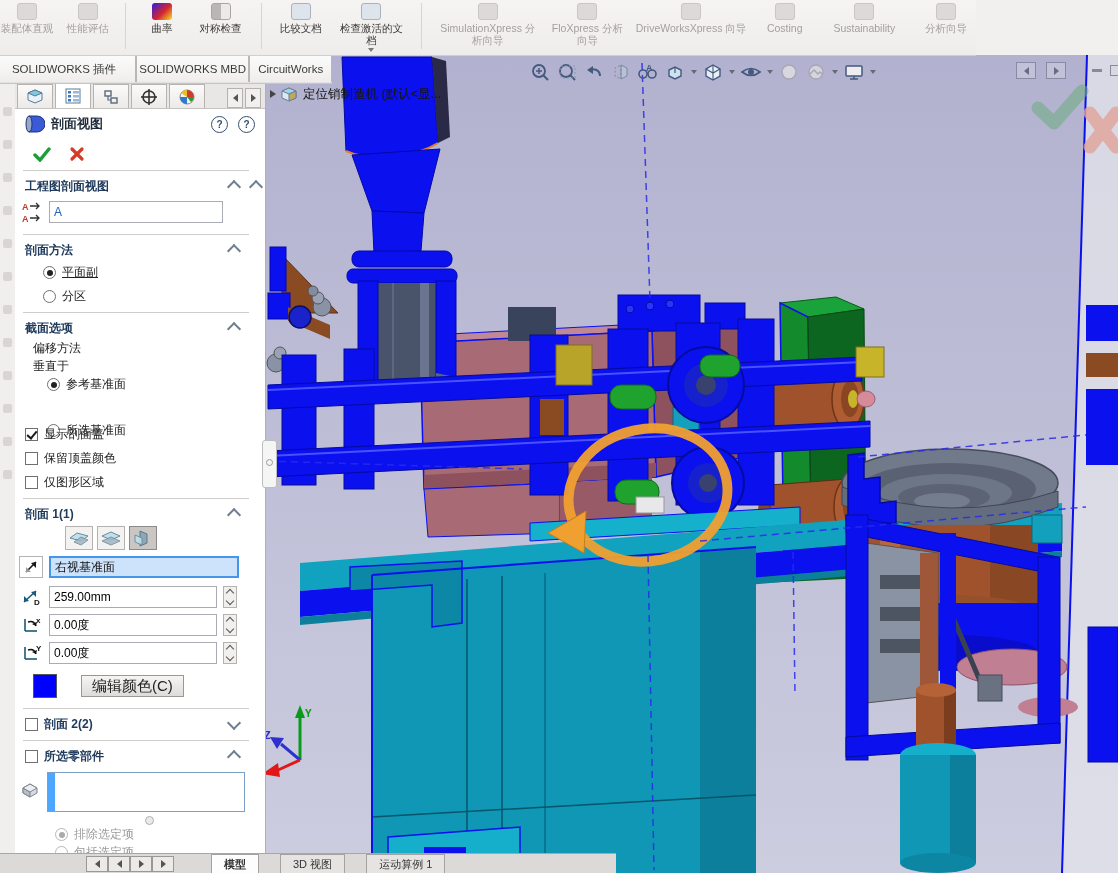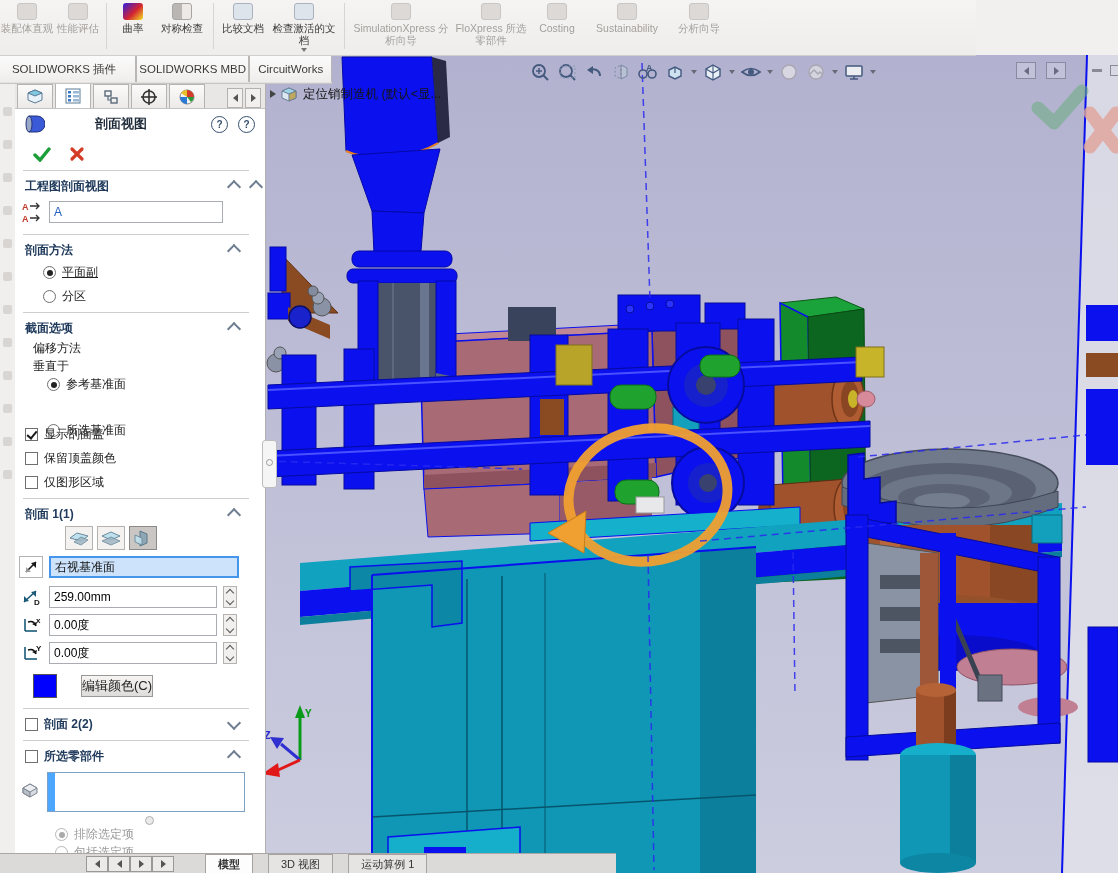--- a/index.html
+++ b/index.html
@@ -1,20 +1,20 @@
 <!DOCTYPE html>
 <html style="--model-blue: #0a10ee; --model-blue-dark: #060b9e; --model-teal: #0f97b5; --model-teal-dark: #0b7f9b; --model-teal-light: #15aecb; --model-pink: #a86a74; --model-pink-dark: #8e515e; --model-green: #138a2b; --model-green-dark: #0d661f; --copper: #a0522d; --copper-dark: #7c3d1f; --bowl-gray: #6a7282; --bowl-gray-dark: #4d5462; --accent-orange: #f0a030; --pink-cap: #d68a9a; --dusty-rose: #c07f92; --column-gray: #49536a; --ok-green: #1e9e38; --cancel-red: #d43c28; --selection-blue: #4596ea; --selection-fill: #cde3fb; --swatch-blue: #0000ff; --plane-dash: #2a2af0;"><head>
 <meta charset="utf-8">
 <style>
   html,body{margin:0;padding:0;}
   body{width:1118px;height:873px;overflow:hidden;font-family:"Liberation Sans",sans-serif;background:#f2f0ef;position:relative;}
   .abs{position:absolute;}
 
   
-  #ribbon{left:0;top:0;width:976px;height:55px;background:linear-gradient(180deg,#f6f4f3,#efedec);border-bottom:1px solid #d2cfcd;display:flex;align-items:flex-start;z-index:40;}
+  #ribbon{left:0;top:0;width:976px;height:55px;background:linear-gradient(180deg,#f6f4f3,#efedec);border-bottom:1px solid #d2cfcd;display:flex;align-items:flex-start;z-index:40;justify-content:space-between;}
   .rb-item{display:flex;flex-direction:column;align-items:center;justify-content:flex-start;padding-top:3px;height:52px;font-size:10.5px;line-height:1.15;text-align:center;color:#3c3a38;cursor:default;}
   .rb-item.disabled{color:#a39f9b;}
   .rb-ico{width:20px;height:17px;border-radius:3px;background:#d6d3d0;margin-bottom:2px;flex:none;}
   .rb-item.disabled .rb-ico{background:#dcd9d6;border:1px solid #c9c6c3;box-sizing:border-box;}
   .ico-curv{background:linear-gradient(135deg,#4b1fc0 10%,#d42430 55%,#f0cf24 95%)!important;border:none!important;}
   .ico-sym{background:linear-gradient(90deg,#b9b6b3 48%,#ece9e7 52%)!important;border:1px solid #a8a5a2!important;box-sizing:border-box;}
   .ico-doc{background:#dde4ec!important;border:1px solid #a9b2bd!important;box-sizing:border-box;}
   .rb-sep{width:1px;height:46px;background:#d7d4d2;margin:3px 4px 0 4px;flex:none;}
   .rb-caret{width:0;height:0;border-left:3px solid transparent;border-right:3px solid transparent;border-top:4px solid #7a7673;margin-top:2px;}
 
@@ -45,50 +45,50 @@
   #lstrip{left:0;top:83px;width:15px;height:770px;background:#f0efee;border-right:1px solid #dbd9d7;z-index:20;}
   #lstrip .sq{width:9px;height:9px;border-radius:2px;background:#d8d5d2;margin:24px auto 0 auto;}
 
   
   #panel{left:15px;top:83px;width:250px;height:770px;background:#ffffff;border-right:1px solid #b2b0ae;z-index:20;font-size:12px;color:#222;}
   #pmtabs{position:absolute;left:0;top:0;width:250px;height:25px;background:#e9e7e6;border-bottom:1px solid #c6c3c1;display:flex;align-items:flex-end;}
   .pmtab{width:36px;height:24px;border:1px solid #b5b2b0;border-bottom:none;background:linear-gradient(180deg,#fbfafa,#eceae8);display:flex;align-items:center;justify-content:center;margin-left:2px;box-sizing:border-box;}
   .pmtab.active{background:#ffffff;height:25px;}
   .pmscroll{width:16px;height:20px;border:1px solid #b5b2b0;background:#f2f0ef;display:flex;align-items:center;justify-content:center;margin-left:2px;box-sizing:border-box;}
   #pmbody{position:absolute;left:0;top:25px;width:250px;height:745px;}
-  .hdr-title{font-size:13px;font-weight:bold;color:#1e2a38;margin-left:44px;}
+  .hdr-title{font-size:13px;font-weight:bold;color:#1e2a38;}
   .grp-title{font-size:12px;font-weight:bold;color:#203a5c;}
   .divider{position:absolute;left:8px;width:226px;height:1px;background:#cfccca;box-shadow:0 1px 0 #ffffff;}
   .chev{width:8px;height:8px;border-right:2px solid #6d7d90;border-bottom:2px solid #6d7d90;display:inline-block;}
   .chev.up{transform:rotate(-135deg);}
   .chev.down{transform:rotate(45deg);}
   .radio{width:13px;height:13px;border:1px solid #6f6f6f;border-radius:50%;background:#fff;display:inline-flex;align-items:center;justify-content:center;flex:none;box-sizing:border-box;}
   .radio .dot{width:6px;height:6px;border-radius:50%;background:#222;}
   .radio.disabled{border-color:#b8b8b8;}
   .radio.disabled .dot{background:#aaa;}
   .cbox{width:13px;height:13px;border:1px solid #6f6f6f;background:#fff;display:inline-flex;align-items:center;justify-content:center;flex:none;box-sizing:border-box;}
   .cbox .mark{width:4px;height:8px;border-right:2px solid #1a1a1a;border-bottom:2px solid #1a1a1a;transform:rotate(40deg);margin-top:-2px;}
   .row{position:absolute;display:flex;align-items:center;gap:6px;}
   .field{border:1px solid #a9acb2;background:#fff;height:20px;font-size:12px;font-family:"Liberation Sans",sans-serif;padding:0 4px;box-sizing:content-box;}
   .spin{width:14px;height:22px;display:flex;flex-direction:column;border:1px solid #b5b2b0;box-sizing:border-box;}
   .spin div{flex:1;background:#f2f0ef;display:flex;align-items:center;justify-content:center;}
   .spin .c{width:5px;height:5px;border-right:1.5px solid #555;border-bottom:1.5px solid #555;}
   .spin .cu{transform:rotate(-135deg);margin-top:2px;}
   .spin .cd{transform:rotate(45deg);margin-bottom:2px;}
   .planebtn{width:28px;height:24px;border:1px solid #b5b2b0;background:#f4f2f1;display:flex;align-items:center;justify-content:center;box-sizing:border-box;}
   .planebtn.active{background:#c9c6c4;border-color:#8c8a88;}
-  .pm-btn{height:20px;border:1px solid #9a9794;background:linear-gradient(180deg,#f6f5f4,#dedcda);font-size:13px;color:#222;display:flex;align-items:center;justify-content:center;padding:0 0;}
+  .pm-btn{height:20px;border:1px solid #9a9794;background:linear-gradient(180deg,#f6f5f4,#dedcda);font-size:15px;color:#222;display:flex;align-items:center;justify-content:center;padding:0 10px;}
   .grip{width:7px;height:7px;border:1px solid #b0b0b0;border-radius:50%;background:#eaeaea;}
   .swatch{width:22px;height:22px;border:1px solid #555;}
   .iconbtn{width:24px;height:22px;border:1px solid #b5b2b0;background:#fff;display:flex;align-items:center;justify-content:center;box-sizing:border-box;}
 
   
   #statusbar{left:0;top:853px;width:616px;height:20px;background:#dcdad8;border-top:1px solid #a9a7a5;z-index:35;display:flex;align-items:flex-start;}
   .nav-btn{width:22px;height:16px;border:1px solid #9b9896;background:#eceae8;margin-top:2px;display:flex;align-items:center;justify-content:center;box-sizing:border-box;}
-  .st-tab{height:19px;border:1px solid #a5a2a0;border-bottom:none;background:#e6e4e2;font-size:11px;color:#333;display:flex;align-items:flex-start;justify-content:center;padding:2px 12px 0 12px;margin-left:15px;box-sizing:border-box;white-space:nowrap;}
+  .st-tab{height:19px;border:1px solid #a5a2a0;border-bottom:none;background:#e6e4e2;font-size:11px;color:#333;display:flex;align-items:flex-start;justify-content:center;padding:2px 12px 0 12px;margin-left:21px;box-sizing:border-box;white-space:nowrap;}
   .st-tab.active{background:#fdfdfd;font-weight:bold;}
   .tri-l{width:0;height:0;border-top:4px solid transparent;border-bottom:4px solid transparent;border-right:5px solid #555;}
   .tri-r{width:0;height:0;border-top:4px solid transparent;border-bottom:4px solid transparent;border-left:5px solid #555;}
 </style>
 </head>
 <body>
 
 <div id="viewport" class="abs">
   <svg width="1118" height="818" viewBox="0 0 1118 818">
 
@@ -445,21 +445,25 @@
       <span>检查激活的文档</span>
       <span class="rb-caret"></span>
     </div>
   <div class="rb-sep"></div>
   <div class="rb-item disabled" style="width:104px">
       <span class="rb-ico"></span>
       <span>SimulationXpress 分析向导</span>
     </div>
   <div class="rb-item disabled" style="width:76px">
       <span class="rb-ico"></span>
-      <span>FloXpress 所选零部件</span>
+      <span>FloXpress 分析向导</span>
+    </div>
+  <div class="rb-item disabled" style="width:112px">
+      <span class="rb-ico"></span>
+      <span>DriveWorksXpress 向导</span>
     </div>
   <div class="rb-item disabled" style="width:56px">
       <span class="rb-ico"></span>
       <span>Costing</span>
     </div>
   <div class="rb-item disabled" style="width:84px">
       <span class="rb-ico"></span>
       <span>Sustainability</span>
     </div>
   <div class="rb-item disabled" style="width:60px">

